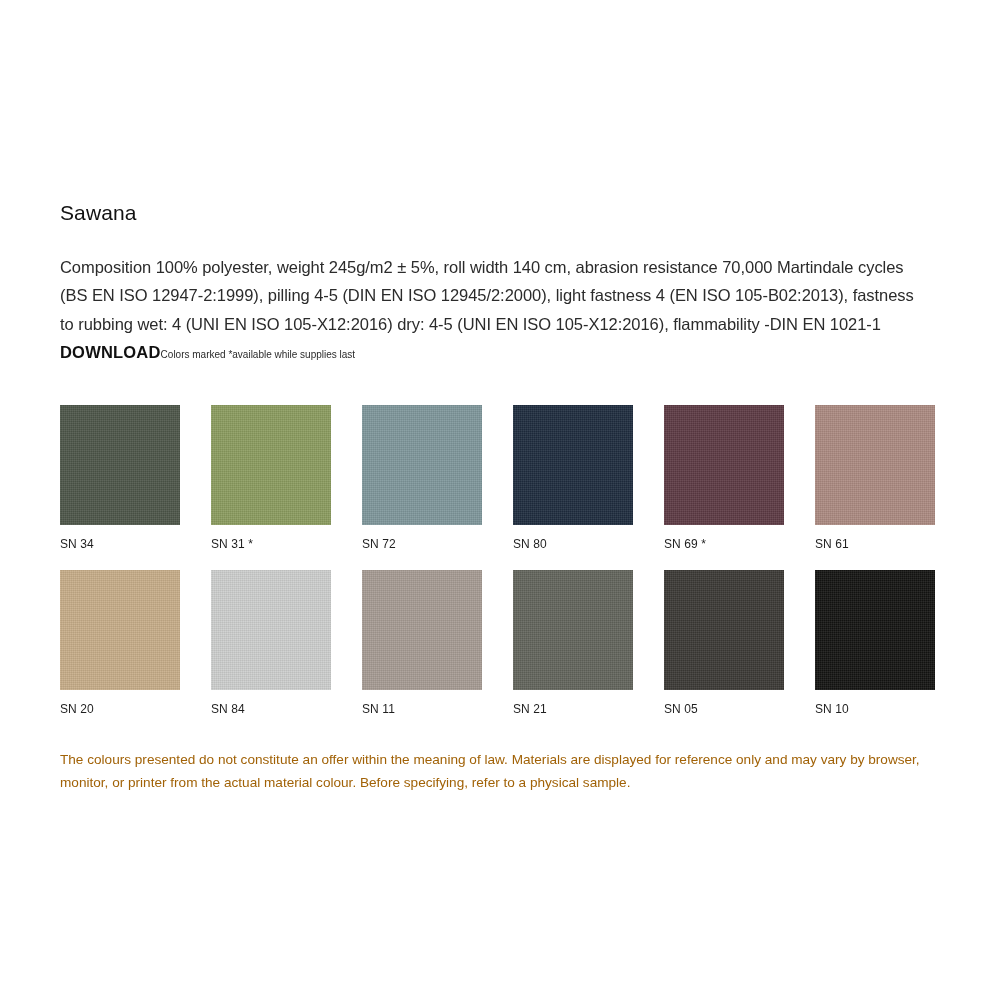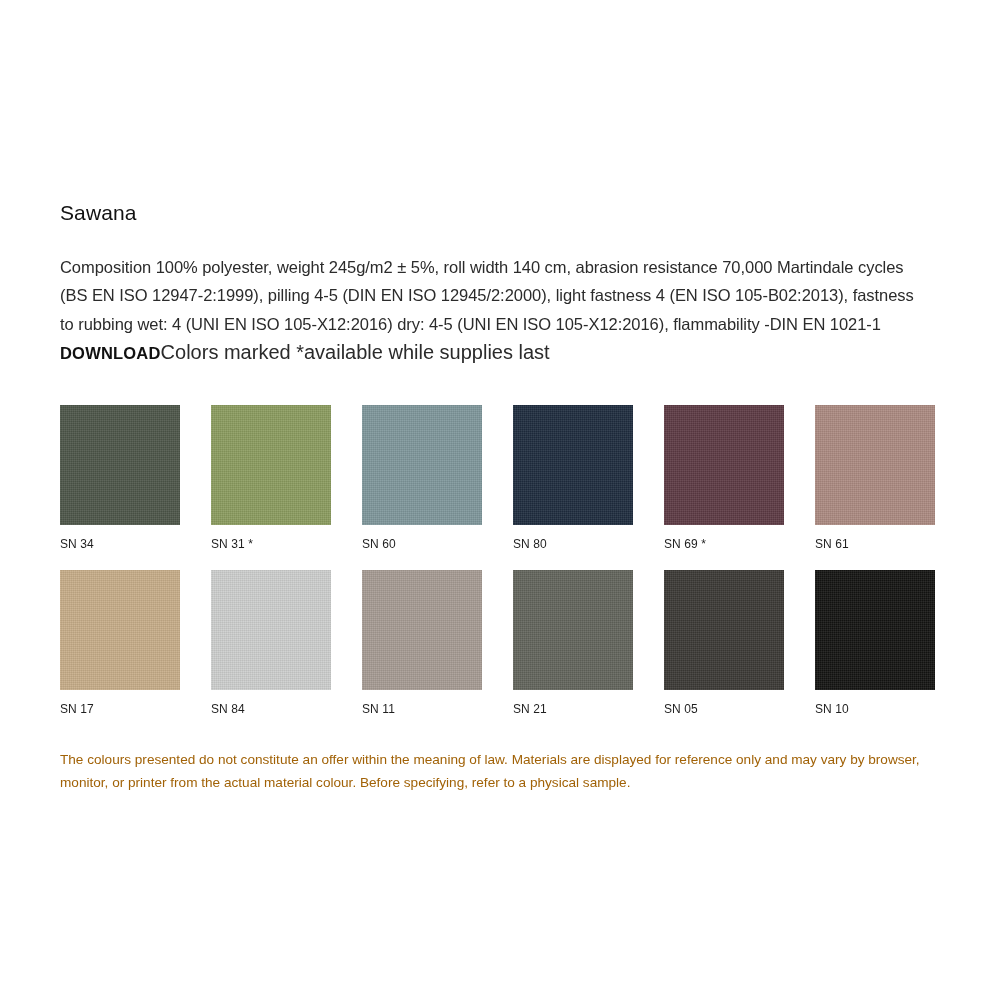--- a/index.html
+++ b/index.html
@@ -50,21 +50,21 @@
     width: 868px;
     letter-spacing: -0.05px;
   }
   .spec-text .download-link {
     font-weight: bold;
     color: #111111;
     text-decoration: none;
     letter-spacing: 0.2px;
   }
   .spec-text .supplies-note {
-    font-size: 20px;
+    font-size: 10px;
     color: #2b2b2b;
     letter-spacing: 0;
   }
 
   
   .swatch-grid {
     position: absolute;
     left: 60px;
     top: 405px;
     width: 880px;
@@ -141,37 +141,37 @@
       <div class="swatch-cell">
         <div class="swatch-chip" style="background-color: rgb(77, 86, 73);"></div>
         <div class="swatch-label">SN 34</div>
       </div>
       <div class="swatch-cell">
         <div class="swatch-chip" style="background-color: rgb(139, 156, 95);"></div>
         <div class="swatch-label">SN 31 *</div>
       </div>
       <div class="swatch-cell">
         <div class="swatch-chip" style="background-color: rgb(127, 151, 155);"></div>
-        <div class="swatch-label">SN 60</div>
+        <div class="swatch-label">SN 72</div>
       </div>
       <div class="swatch-cell">
         <div class="swatch-chip" style="background-color: rgb(30, 44, 62);"></div>
         <div class="swatch-label">SN 80</div>
       </div>
       <div class="swatch-cell">
         <div class="swatch-chip" style="background-color: rgb(93, 58, 68);"></div>
         <div class="swatch-label">SN 69 *</div>
       </div>
       <div class="swatch-cell">
         <div class="swatch-chip" style="background-color: rgb(172, 138, 129);"></div>
         <div class="swatch-label">SN 61</div>
       </div>
       <div class="swatch-cell">
         <div class="swatch-chip" style="background-color: rgb(199, 173, 136);"></div>
-        <div class="swatch-label">SN 17</div>
+        <div class="swatch-label">SN 20</div>
       </div>
       <div class="swatch-cell">
         <div class="swatch-chip" style="background-color: rgb(205, 207, 206);"></div>
         <div class="swatch-label">SN 84</div>
       </div>
       <div class="swatch-cell">
         <div class="swatch-chip" style="background-color: rgb(166, 155, 147);"></div>
         <div class="swatch-label">SN 11</div>
       </div>
       <div class="swatch-cell">

